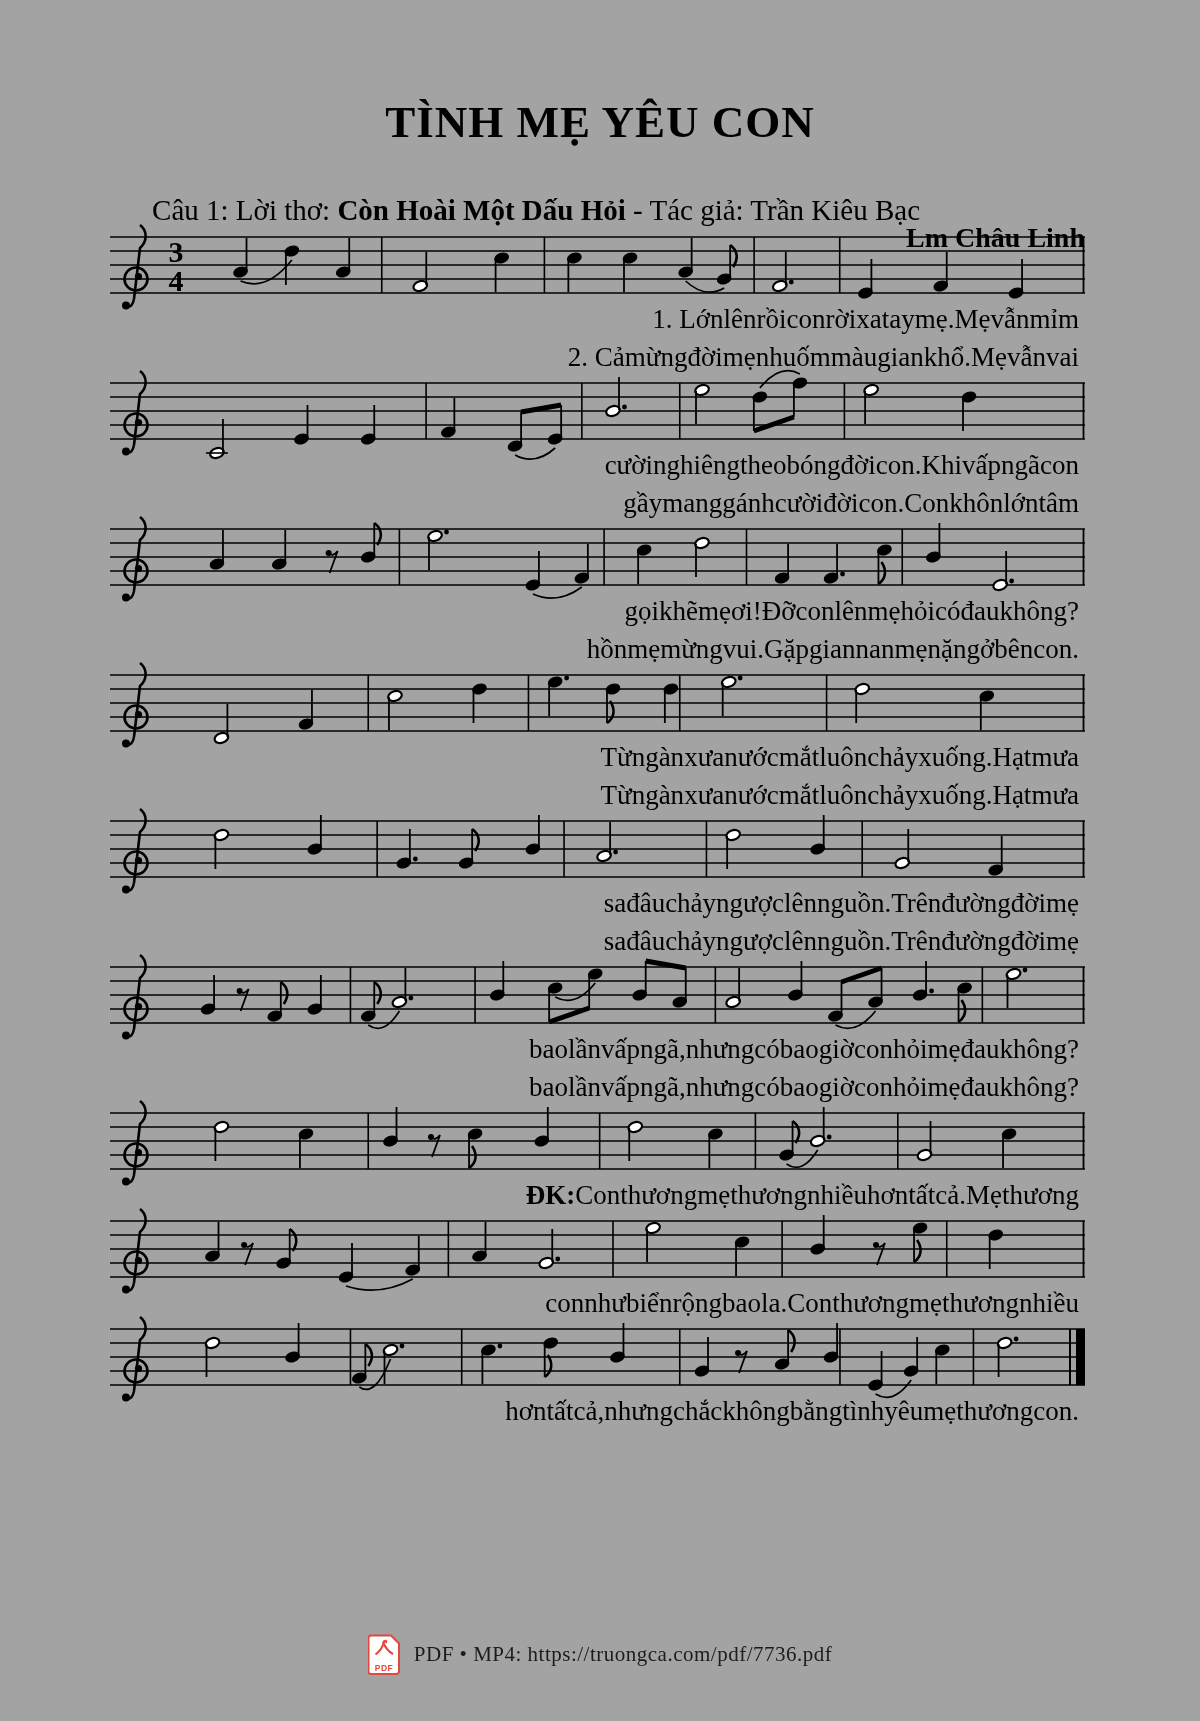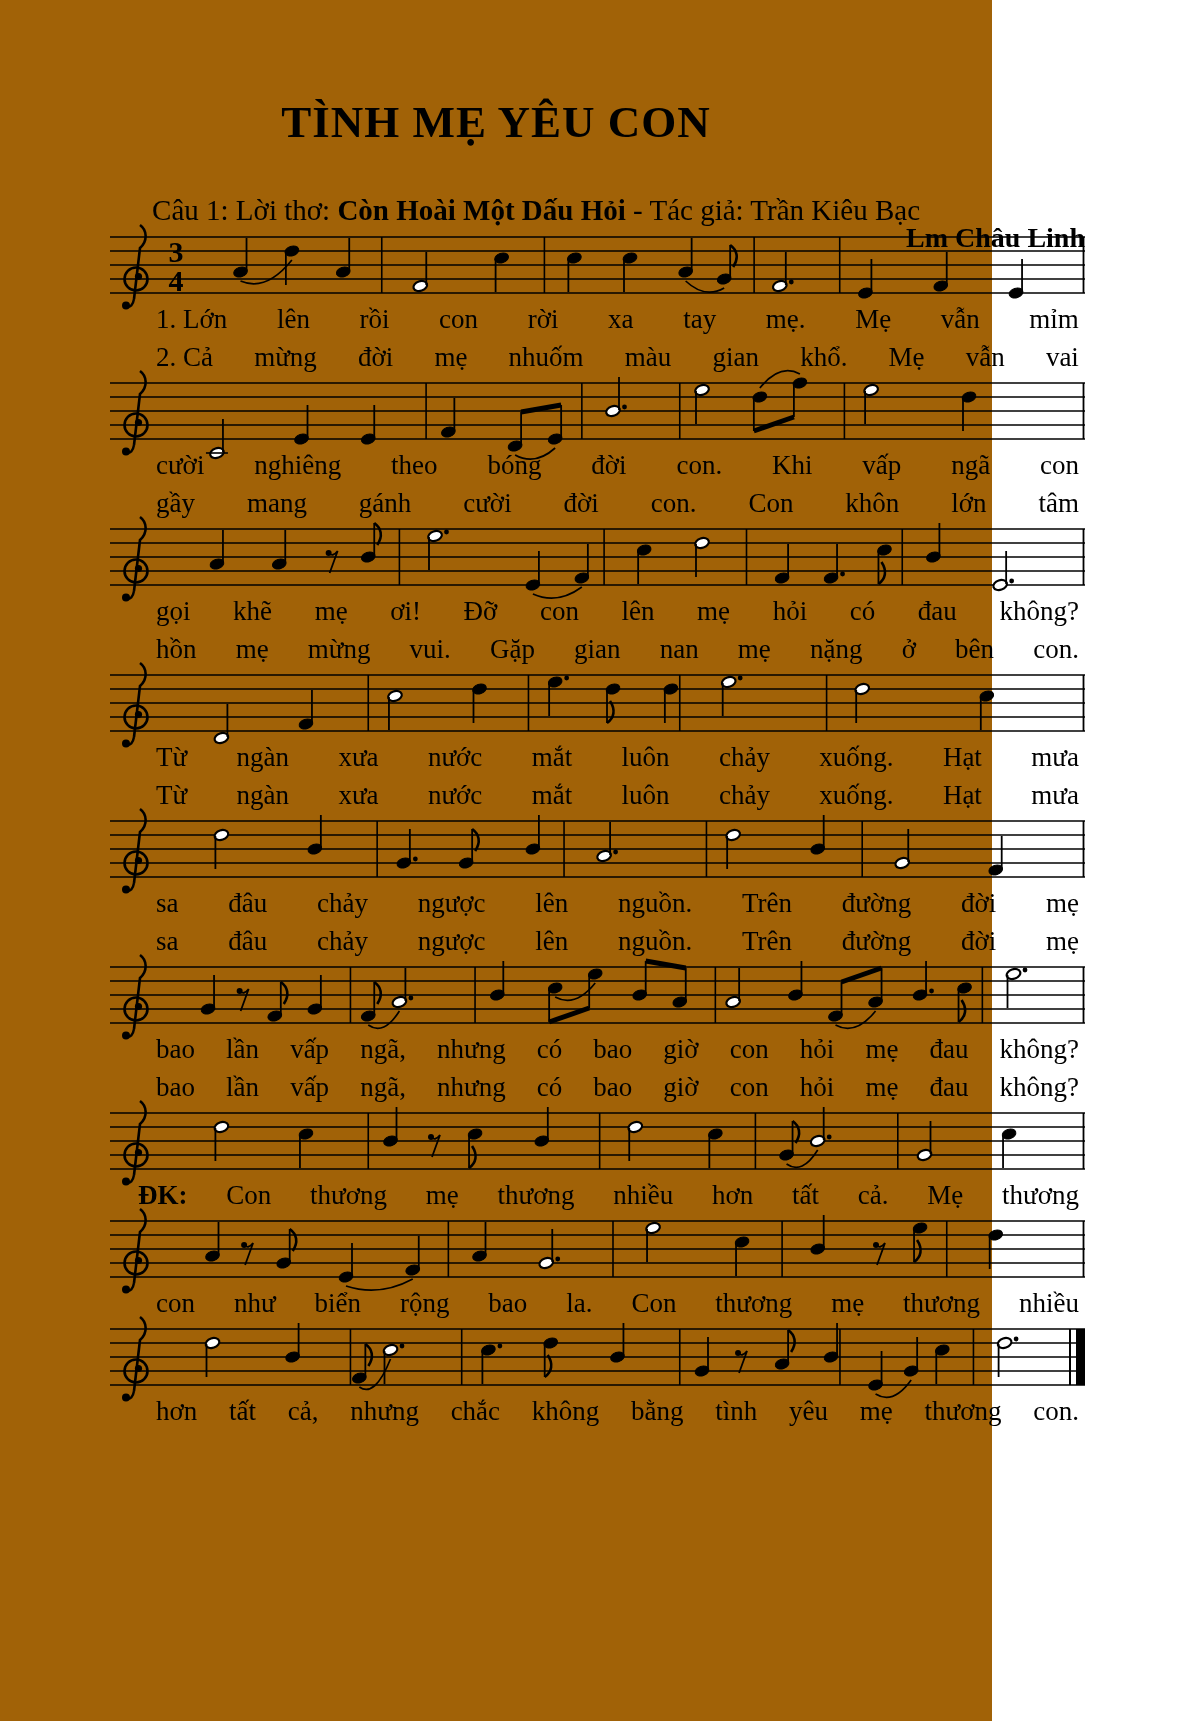--- a/index.html
+++ b/index.html
@@ -1,26 +1,26 @@
 <!DOCTYPE html>
 <html><head>
 <meta charset="utf-8">
 <style>
   html,body{margin:0;padding:0;background:#fff;}
   body{width:1200px;height:1721px;overflow:hidden;color:#000;
        font-family:"Liberation Serif","DejaVu Serif",serif;}
-  .page{position:relative;width:992px;height:1721px;background:#a16207;}
+  .page{position:relative;width:1200px;height:1721px;background:#a3a3a3;}
   .title{margin:0;padding-top:96px;text-align:center;font-size:45px;font-weight:bold;letter-spacing:1px;}
   .caption-row{position:relative;margin:40px 0 6px 110px;width:975px;height:36px;}
   .caption{position:absolute;left:50%;top:6px;transform:translateX(-58%);white-space:nowrap;font-size:29px;}
   .caption b{font-weight:bold;}
   .author{position:absolute;right:0;top:0;font-size:28px;font-weight:bold;white-space:nowrap;margin-top:34px;}
   .systems{margin-left:110px;width:975px;}
   .system svg{display:block;width:975px;height:100px;margin:-15px 0;overflow:visible;}
-  .lyrics{display:flex;justify-content:space-between;align-items:baseline;
+  .lyrics{display:flex;justify-content:flex-end;align-items:baseline;
           padding:0 6px 0 46px;height:38px;line-height:38px;font-size:27px;white-space:nowrap;}
   .lyrics.has-pfx{padding-left:28px;}
   .lyrics .pfx{font-weight:bold;margin-right:0;}
   .footer{position:absolute;left:0;width:1200px;bottom:46px;display:flex;align-items:center;
           justify-content:center;gap:13px;font-size:21px;color:#1c1c1c;letter-spacing:.5px;}
 </style>
 </head>
 <body>
 
 <div class="page">
@@ -701,14 +701,26 @@
           <span>bằng</span>
           <span>tình</span>
           <span>yêu</span>
           <span>mẹ</span>
           <span>thương</span>
           <span>con.</span>
         </div>
       </div>
     </div>
 
+  <div class="footer">
+    <svg width="33" height="41" viewBox="0 0 33 41">
+      <path d="M3 1.5 h20 l8 8 v28 a2.5 2.5 0 0 1 -2.5 2.5 h-25.5 a2.5 2.5 0 0 1 -2.5 -2.5 v-33.5 a2.5 2.5 0 0 1 2.5 -2.5 z" fill="#ffffff" stroke="#e2483d" stroke-width="2"></path>
+      <g stroke="#e2483d" stroke-width="2" fill="none">
+        <path d="M16 8 c-1.5 6 -5 10 -8.5 12.5"></path>
+        <path d="M15 8 c2.5 6 6 10 10 12"></path>
+        <path d="M15 8 c2 -2 4 -1.5 3 1"></path>
+      </g>
+      <text x="16" y="36.5" text-anchor="middle" font-size="8.5" font-weight="bold" fill="#e2483d" font-family="Liberation Sans, sans-serif">PDF</text>
+    </svg>
+    <span>PDF • MP4: https://truongca.com/pdf/7736.pdf</span>
+  </div>
 
 </div>
 
 </body></html>

